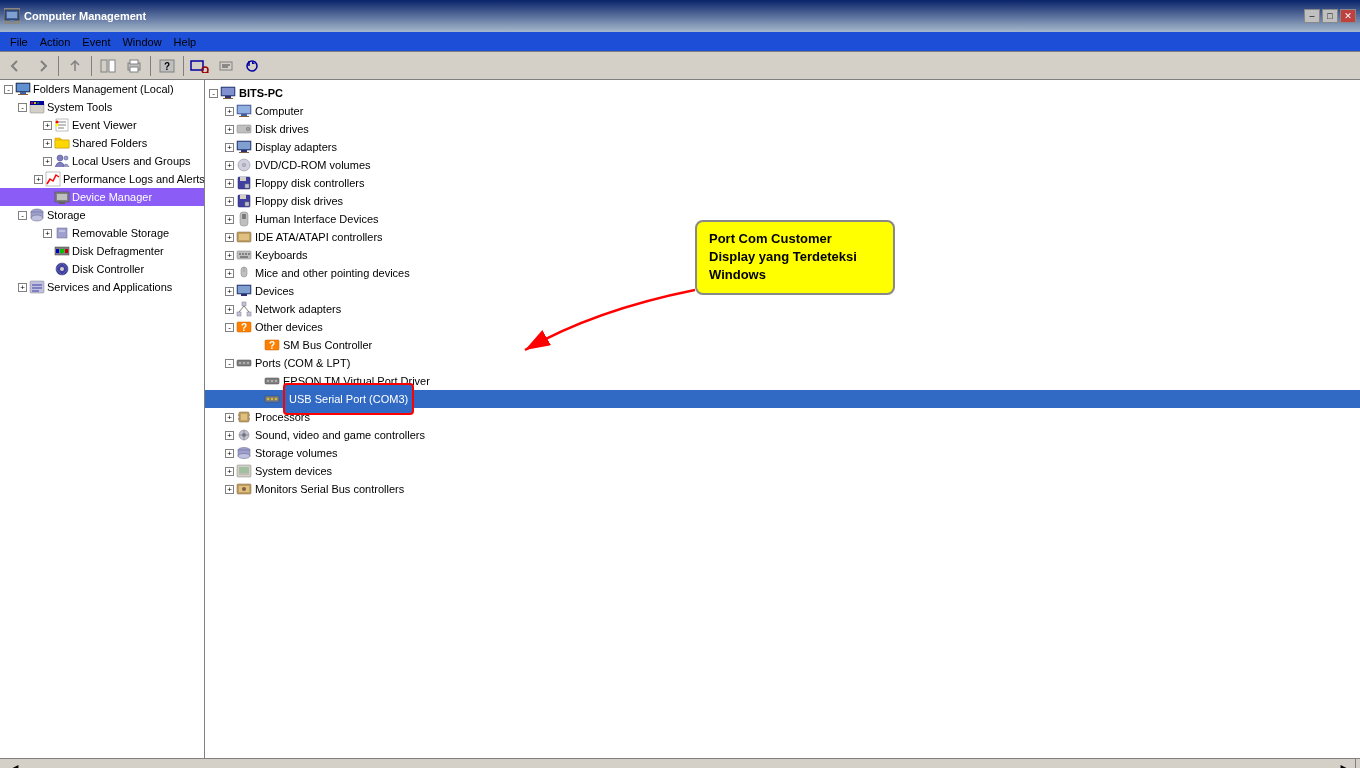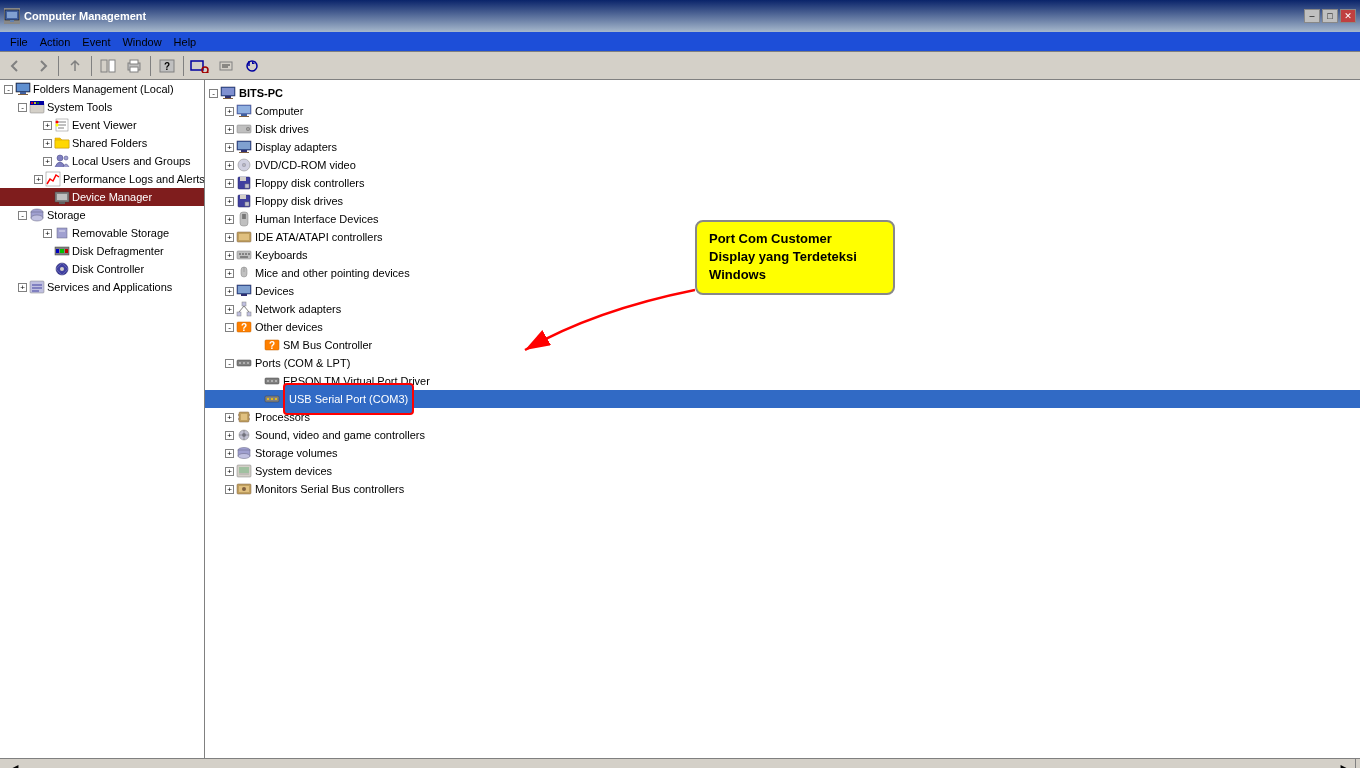--- a/index.html
+++ b/index.html
@@ -118,21 +118,21 @@
     
     .tree-item {
       display: flex;
       align-items: center;
       height: 18px;
       padding-left: 4px;
       cursor: pointer;
       white-space: nowrap;
     }
     .tree-item.selected {
-      background: #7f1d1d;
+      background: #8b5cf6;
       color: white;
     }
     .tree-expand {
       width: 9px;
       height: 9px;
       border: 1px solid #808080;
       display: inline-flex;
       align-items: center;
       justify-content: center;
       font-size: 8px;
@@ -554,21 +554,21 @@
 
       <div class="device-item" style="padding-left:20px;">
         <span class="tree-expand">+</span>
         <span class="dev-icon">
           <svg width="16" height="16" viewBox="0 0 16 16">
               <circle cx="8" cy="8" r="6" fill="#d0d0e0" stroke="#808080" stroke-width="0.5"></circle>
               <circle cx="8" cy="8" r="2" fill="#a0a0b0"></circle>
               <circle cx="8" cy="8" r="0.8" fill="#d4d0c8"></circle>
             </svg>
         </span>
-        <span>DVD/CD-ROM video</span>
+        <span>DVD/CD-ROM volumes</span>
       </div>
 
       <div class="device-item" style="padding-left:20px;">
         <span class="tree-expand">+</span>
         <span class="dev-icon">
           <svg width="16" height="16" viewBox="0 0 16 16">
               <rect x="2" y="2" width="12" height="12" rx="1" fill="#4040a0" stroke="#202060" stroke-width="0.5"></rect>
               <rect x="4" y="2" width="6" height="4" fill="#d4d0c8"></rect>
               <rect x="9" y="9" width="4" height="4" fill="#c0c0d0" stroke="#808080" stroke-width="0.5"></rect>
             </svg>

